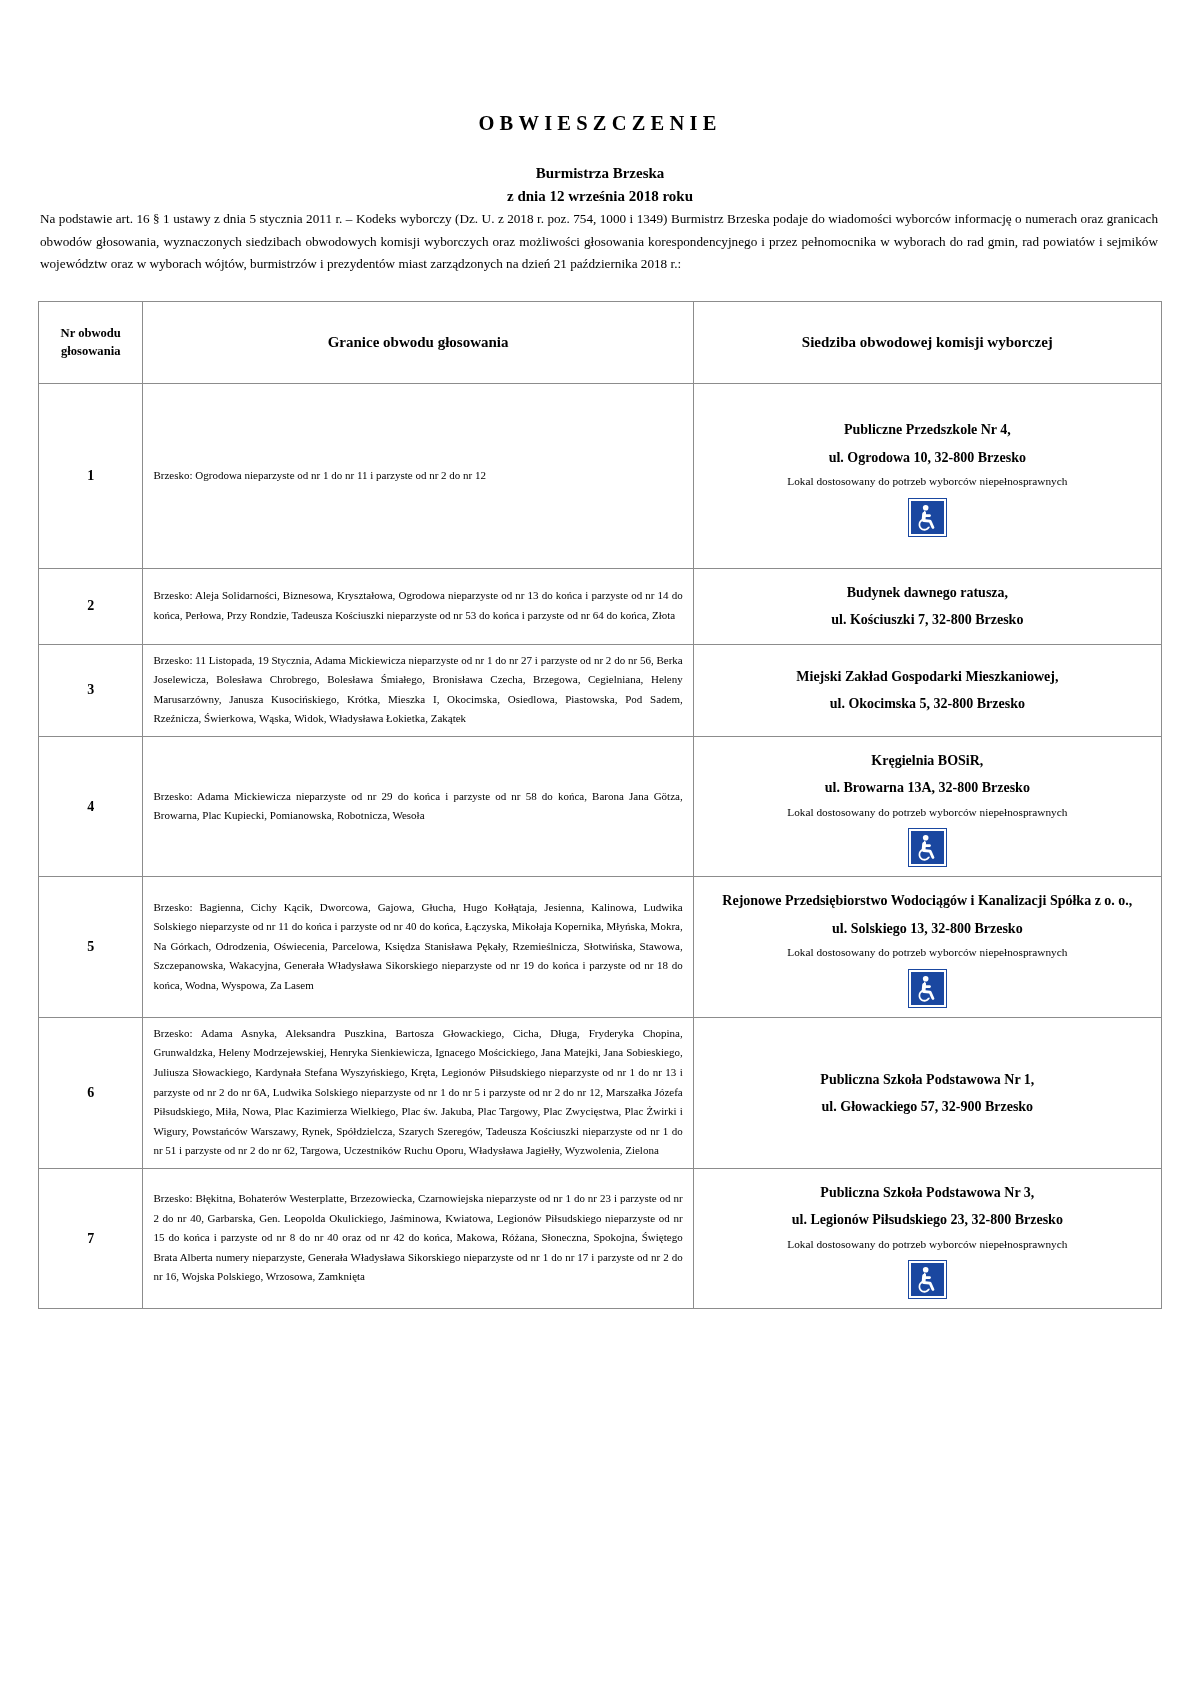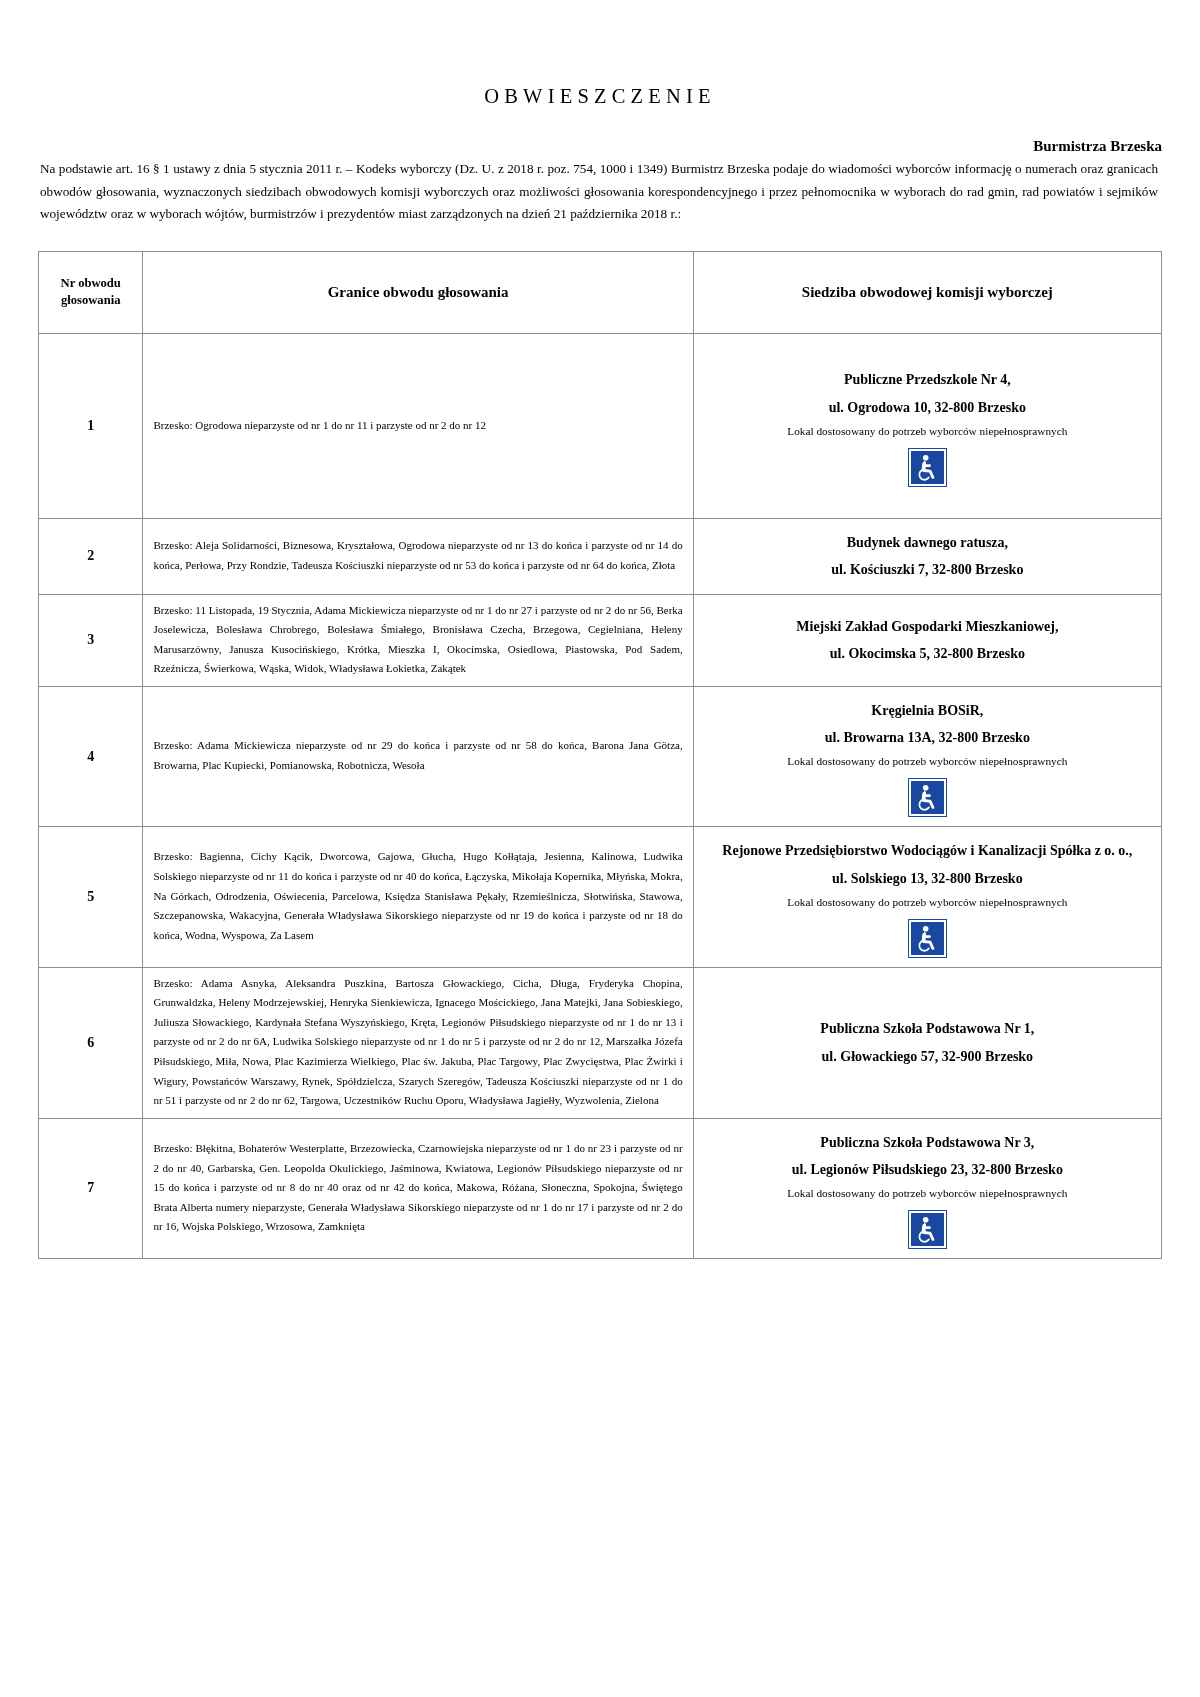--- a/index.html
+++ b/index.html
@@ -15,29 +15,28 @@
   .page {
     width: 1200px;
     height: 1697px;
     padding: 0 38px;
     position: relative;
   }
 
   
   .doc-title {
     text-align: center;
-    font-weight: normal;
+    font-weight: bold;
     font-size: 20.5px;
     letter-spacing: 5.2px;
-    padding-top: 56px;
+    padding-top: 112px;
     line-height: 1.1;
-    margin-top: 29px;
   }
   .doc-subtitle {
-    text-align: right;
+    text-align: center;
     font-weight: bold;
     font-size: 15px;
     margin-top: 27px;
     line-height: 1.55;
   }
   .doc-subtitle .line2 { display: block; }
 
   .preamble {
     font-size: 13.2px;
     line-height: 1.72;
@@ -124,20 +123,21 @@
 </style>
 </head>
 <body>
 
 <div class="page">
 
   <div class="doc-title">OBWIESZCZENIE</div>
 
   <div class="doc-subtitle">
     <span>Burmistrza Brzeska</span>
+    <span class="line2">z dnia 12 września 2018 roku</span>
   </div>
 
   <div class="preamble">
     <p>Na podstawie art. 16 § 1 ustawy z dnia 5 stycznia 2011 r. – Kodeks wyborczy (Dz. U. z 2018 r. poz. 754, 1000 i 1349) Burmistrz Brzeska podaje do wiadomości wyborców informację o numerach oraz granicach obwodów głosowania, wyznaczonych siedzibach obwodowych komisji wyborczych oraz możliwości głosowania korespondencyjnego i przez pełnomocnika w wyborach do rad gmin, rad powiatów i sejmików województw oraz w wyborach wójtów, burmistrzów i prezydentów miast zarządzonych na dzień 21 października 2018 r.:</p>
   </div>
 
   <table class="obw">
     <colgroup>
       <col class="c-nr">
         <col class="c-gran">

